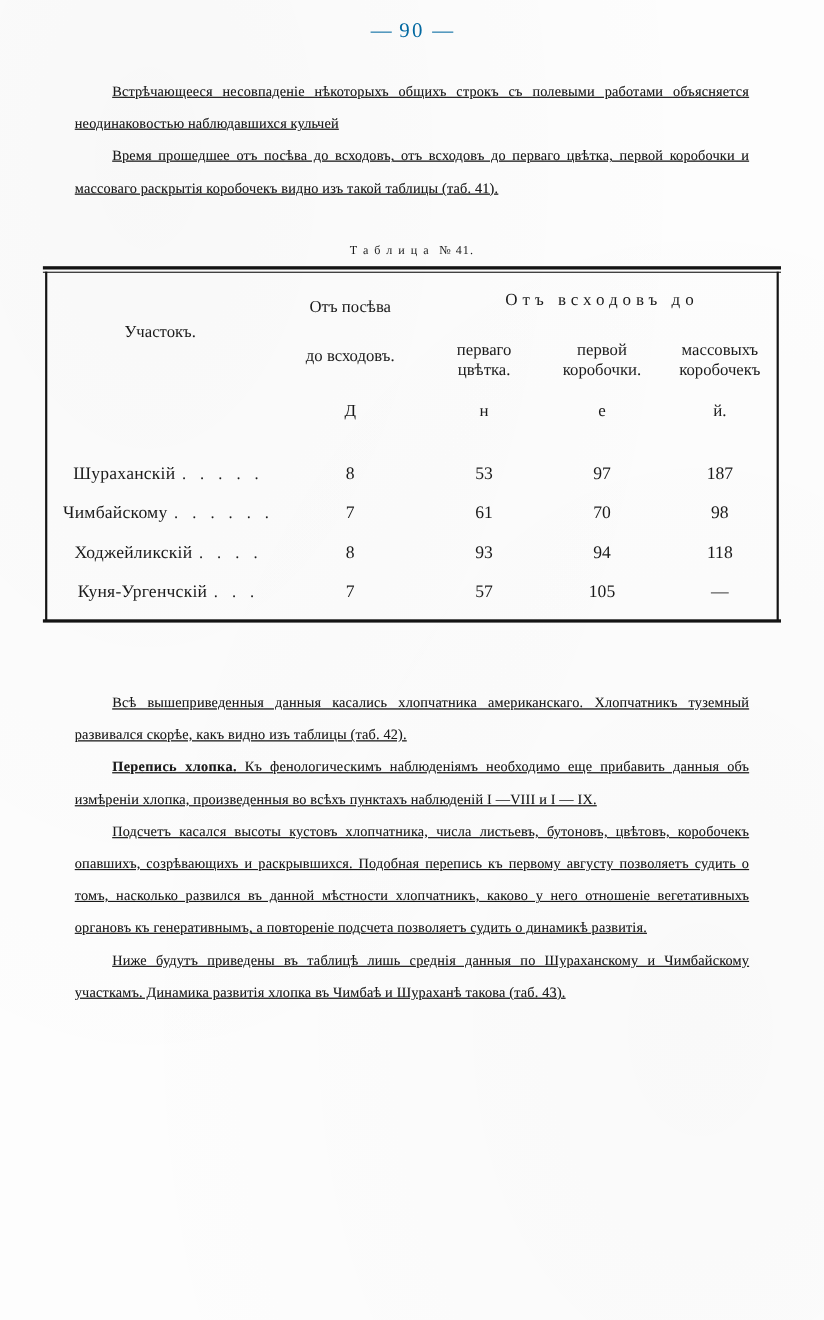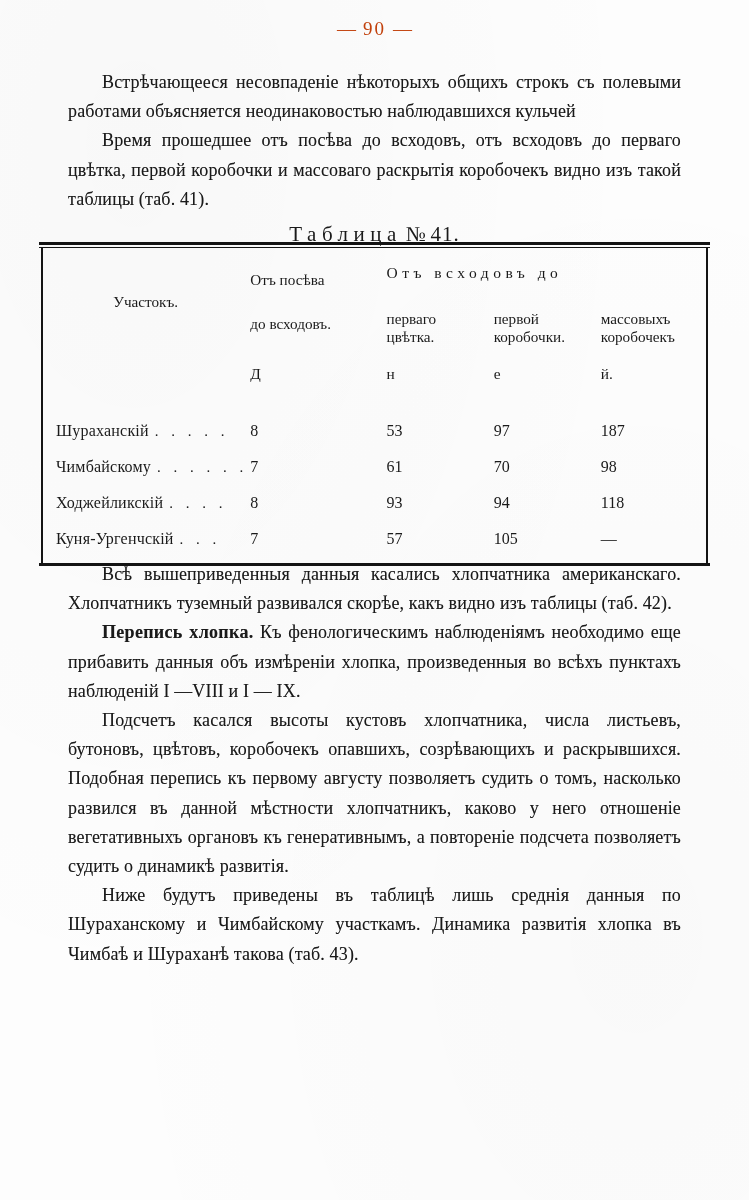--- a/index.html
+++ b/index.html
@@ -34,51 +34,52 @@
 
   
   .folio {
     position: absolute;
     top: 18px;
     left: 0;
     right: 0;
     text-align: center;
     font-size: 19px;
     letter-spacing: 2px;
-    color: #c2410c;
+    color: #0369a1;
   }
   .folio .dash { letter-spacing: 0; padding: 0 7px; }
 
   
   .body-col {
     position: absolute;
     left: 68px;
     right: 68px;
     top: 68px;
   }
   p.para {
     margin: 0 0 0 0;
-    font-size: 18px;
+    font-size: 13px;
     line-height: 29.2px;
     text-align: justify;
     text-justify: inter-word;
     text-indent: 34px;
     letter-spacing: 0.15px;
     color: #1a1a1a;
     text-shadow: 0 0 0.5px rgba(0,0,0,0.35);
+    text-decoration: underline;
   }
   .lead { font-weight: bold; letter-spacing: 0.3px; }
 
   
   .tbl-caption {
     position: absolute;
     left: 0; right: 0;
     top: 222px;
     text-align: center;
-    font-size: 21px;
+    font-size: 11px;
     letter-spacing: 1px;
     color: #1a1a1a;
   }
   .tbl-caption .sp { letter-spacing: 5.5px; }
   .tbl-caption .no { padding: 0 4px; letter-spacing: 0.5px; }
 
   
   .tbl-wrap {
     position: absolute;
     left: 41px;
@@ -92,20 +93,21 @@
     border-collapse: collapse;
     font-size: 15px;
     color: #1a1a1a;
     table-layout: fixed;
   }
   table.t41 td, table.t41 th {
     border: 0;
     padding: 0;
     font-weight: normal;
     vertical-align: middle;
+    text-align: center;
   }
   
   .tbl-wrap::before {
     content: "";
     position: absolute;
     left: 0; top: 0; right: 0; bottom: 0;
     border-left: 2px solid #141414;
     border-right: 2px solid #141414;
     pointer-events: none;
   }
@@ -276,20 +278,20 @@
         <td style="height:20px"></td>
         <td class="line-v-dot"></td>
         <td class="line-v"></td>
         <td class="line-v"></td>
         <td class="line-v-dot"></td>
       </tr>
     </tbody>
       </table>
   </div>
 
-  <div class="body-col" style="top:560px;">
+  <div class="body-col" style="top:624px;">
     <p class="para">Всѣ вышеприведенныя данныя касались хлопчатника американскаго. Хлопчатникъ туземный развивался скорѣе, какъ видно изъ таблицы (таб. 42).</p>
     <p class="para"><span class="lead">Перепись хлопка.</span><span> Къ фенологическимъ наблюденіямъ необходимо еще прибавить данныя объ измѣреніи хлопка, произведенныя во всѣхъ пунктахъ наблюденій I —VIII и I — IX.</span></p>
     <p class="para">Подсчетъ касался высоты кустовъ хлопчатника, числа листьевъ, бутоновъ, цвѣтовъ, коробочекъ опавшихъ, созрѣвающихъ и раскрывшихся. Подобная перепись къ первому августу позволяетъ судить о томъ, насколько развился въ данной мѣстности хлопчатникъ, каково у него отношеніе вегетативныхъ органовъ къ генеративнымъ, а повтореніе подсчета позволяетъ судить о динамикѣ развитія.</p>
     <p class="para">Ниже будутъ приведены въ таблицѣ лишь среднія данныя по Шураханскому и Чимбайскому участкамъ. Динамика развитія хлопка въ Чимбаѣ и Шураханѣ такова (таб. 43).</p>
   </div>
 
 </div>
 
 </body></html>

